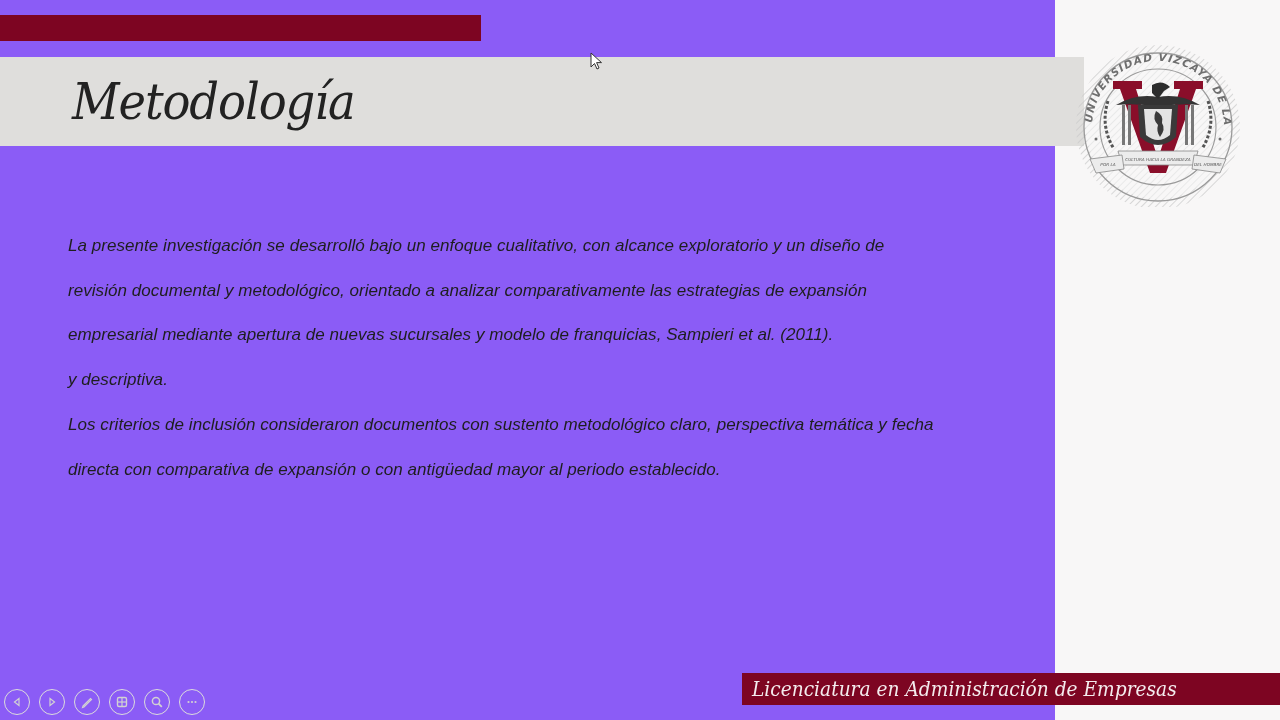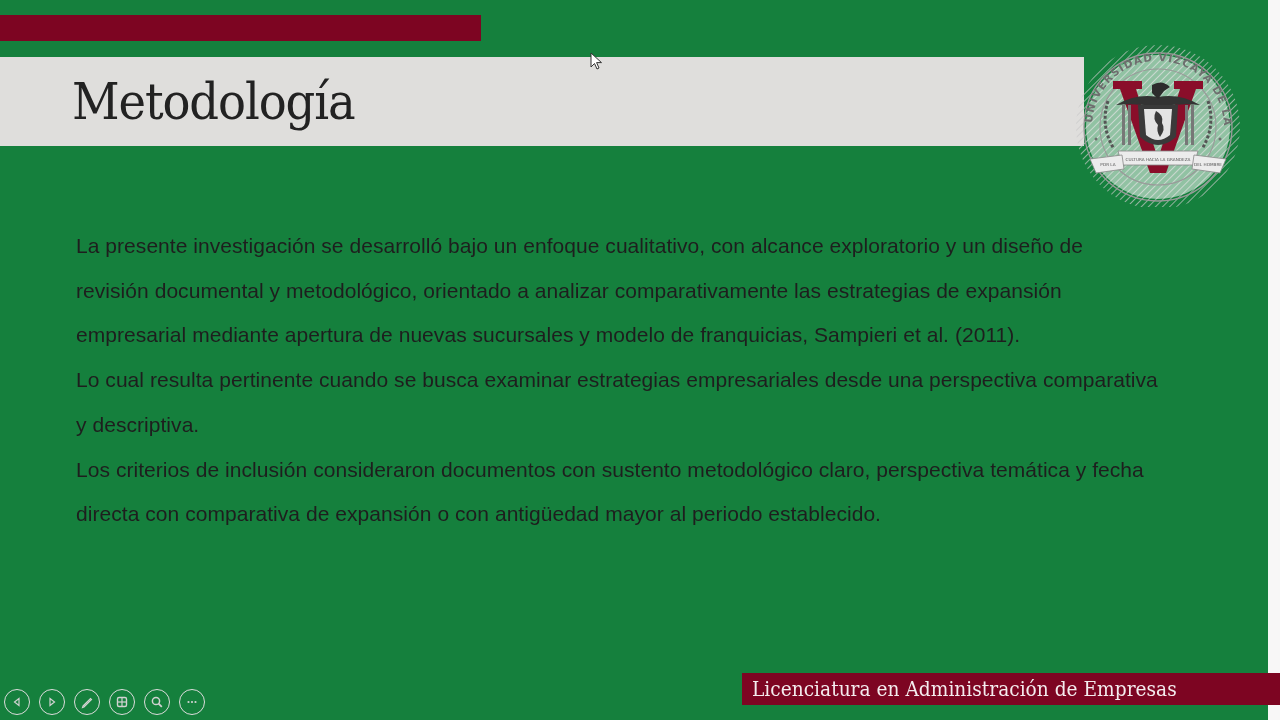--- a/index.html
+++ b/index.html
@@ -6,23 +6,24 @@
       margin: 0;
       padding: 0;
       width: 1280px;
       height: 720px;
       overflow: hidden;
       background: #f8f7f7;
       font-family: "DejaVu Sans", sans-serif;
     }
     .slide {
       position: relative;
-      width: 1268px;
+      width: 1055px;
       height: 720px;
-      background: #15803d;
+      background: #8b5cf6;
+      font-style: italic;
     }
     .top-bar {
       position: absolute;
       left: 0;
       top: 15px;
       width: 481px;
       height: 26px;
       background: #7d0522;
     }
     .title-band {
@@ -49,25 +50,25 @@
     }
     .logo {
       position: absolute;
       left: 1066px;
       top: 41px;
       width: 184px;
       height: 166px;
     }
     .body-text {
       position: absolute;
-      left: 76px;
+      left: 68px;
       top: 224px;
       width: 1170px;
       font-family: "Liberation Sans", sans-serif;
-      font-size: 21px;
+      font-size: 17px;
       line-height: 44.7px;
       color: #1e1e1e;
       letter-spacing: 0.05px;
     }
     .body-text .line {
       display: block;
       white-space: nowrap;
     }
     .footer-band {
       position: absolute;
@@ -170,21 +171,20 @@
     <text x="142" y="125" text-anchor="middle" font-family="DejaVu Sans, sans-serif" font-size="4.2" fill="#555">DEL HOMBRE</text>
   </svg>
 
   <div class="body-text">
     <div>
       <span class="line">La presente investigación se desarrolló bajo un enfoque cualitativo, con alcance exploratorio y un diseño de</span>
       <span class="line">revisión documental y metodológico, orientado a analizar comparativamente las estrategias de expansión</span>
       <span class="line">empresarial mediante apertura de nuevas sucursales y modelo de franquicias, Sampieri et al. (2011).</span>
     </div>
     <div>
-      <span class="line">Lo cual resulta pertinente cuando se busca examinar estrategias empresariales desde una perspectiva comparativa</span>
       <span class="line">y descriptiva.</span>
     </div>
     <div>
       <span class="line">Los criterios de inclusión consideraron documentos con sustento metodológico claro, perspectiva temática y fecha</span>
       <span class="line">directa con comparativa de expansión o con antigüedad mayor al periodo establecido.</span>
     </div>
   </div>
 
   <div class="footer-band"></div>
   <div class="footer-text">Licenciatura en Administración de Empresas</div>

